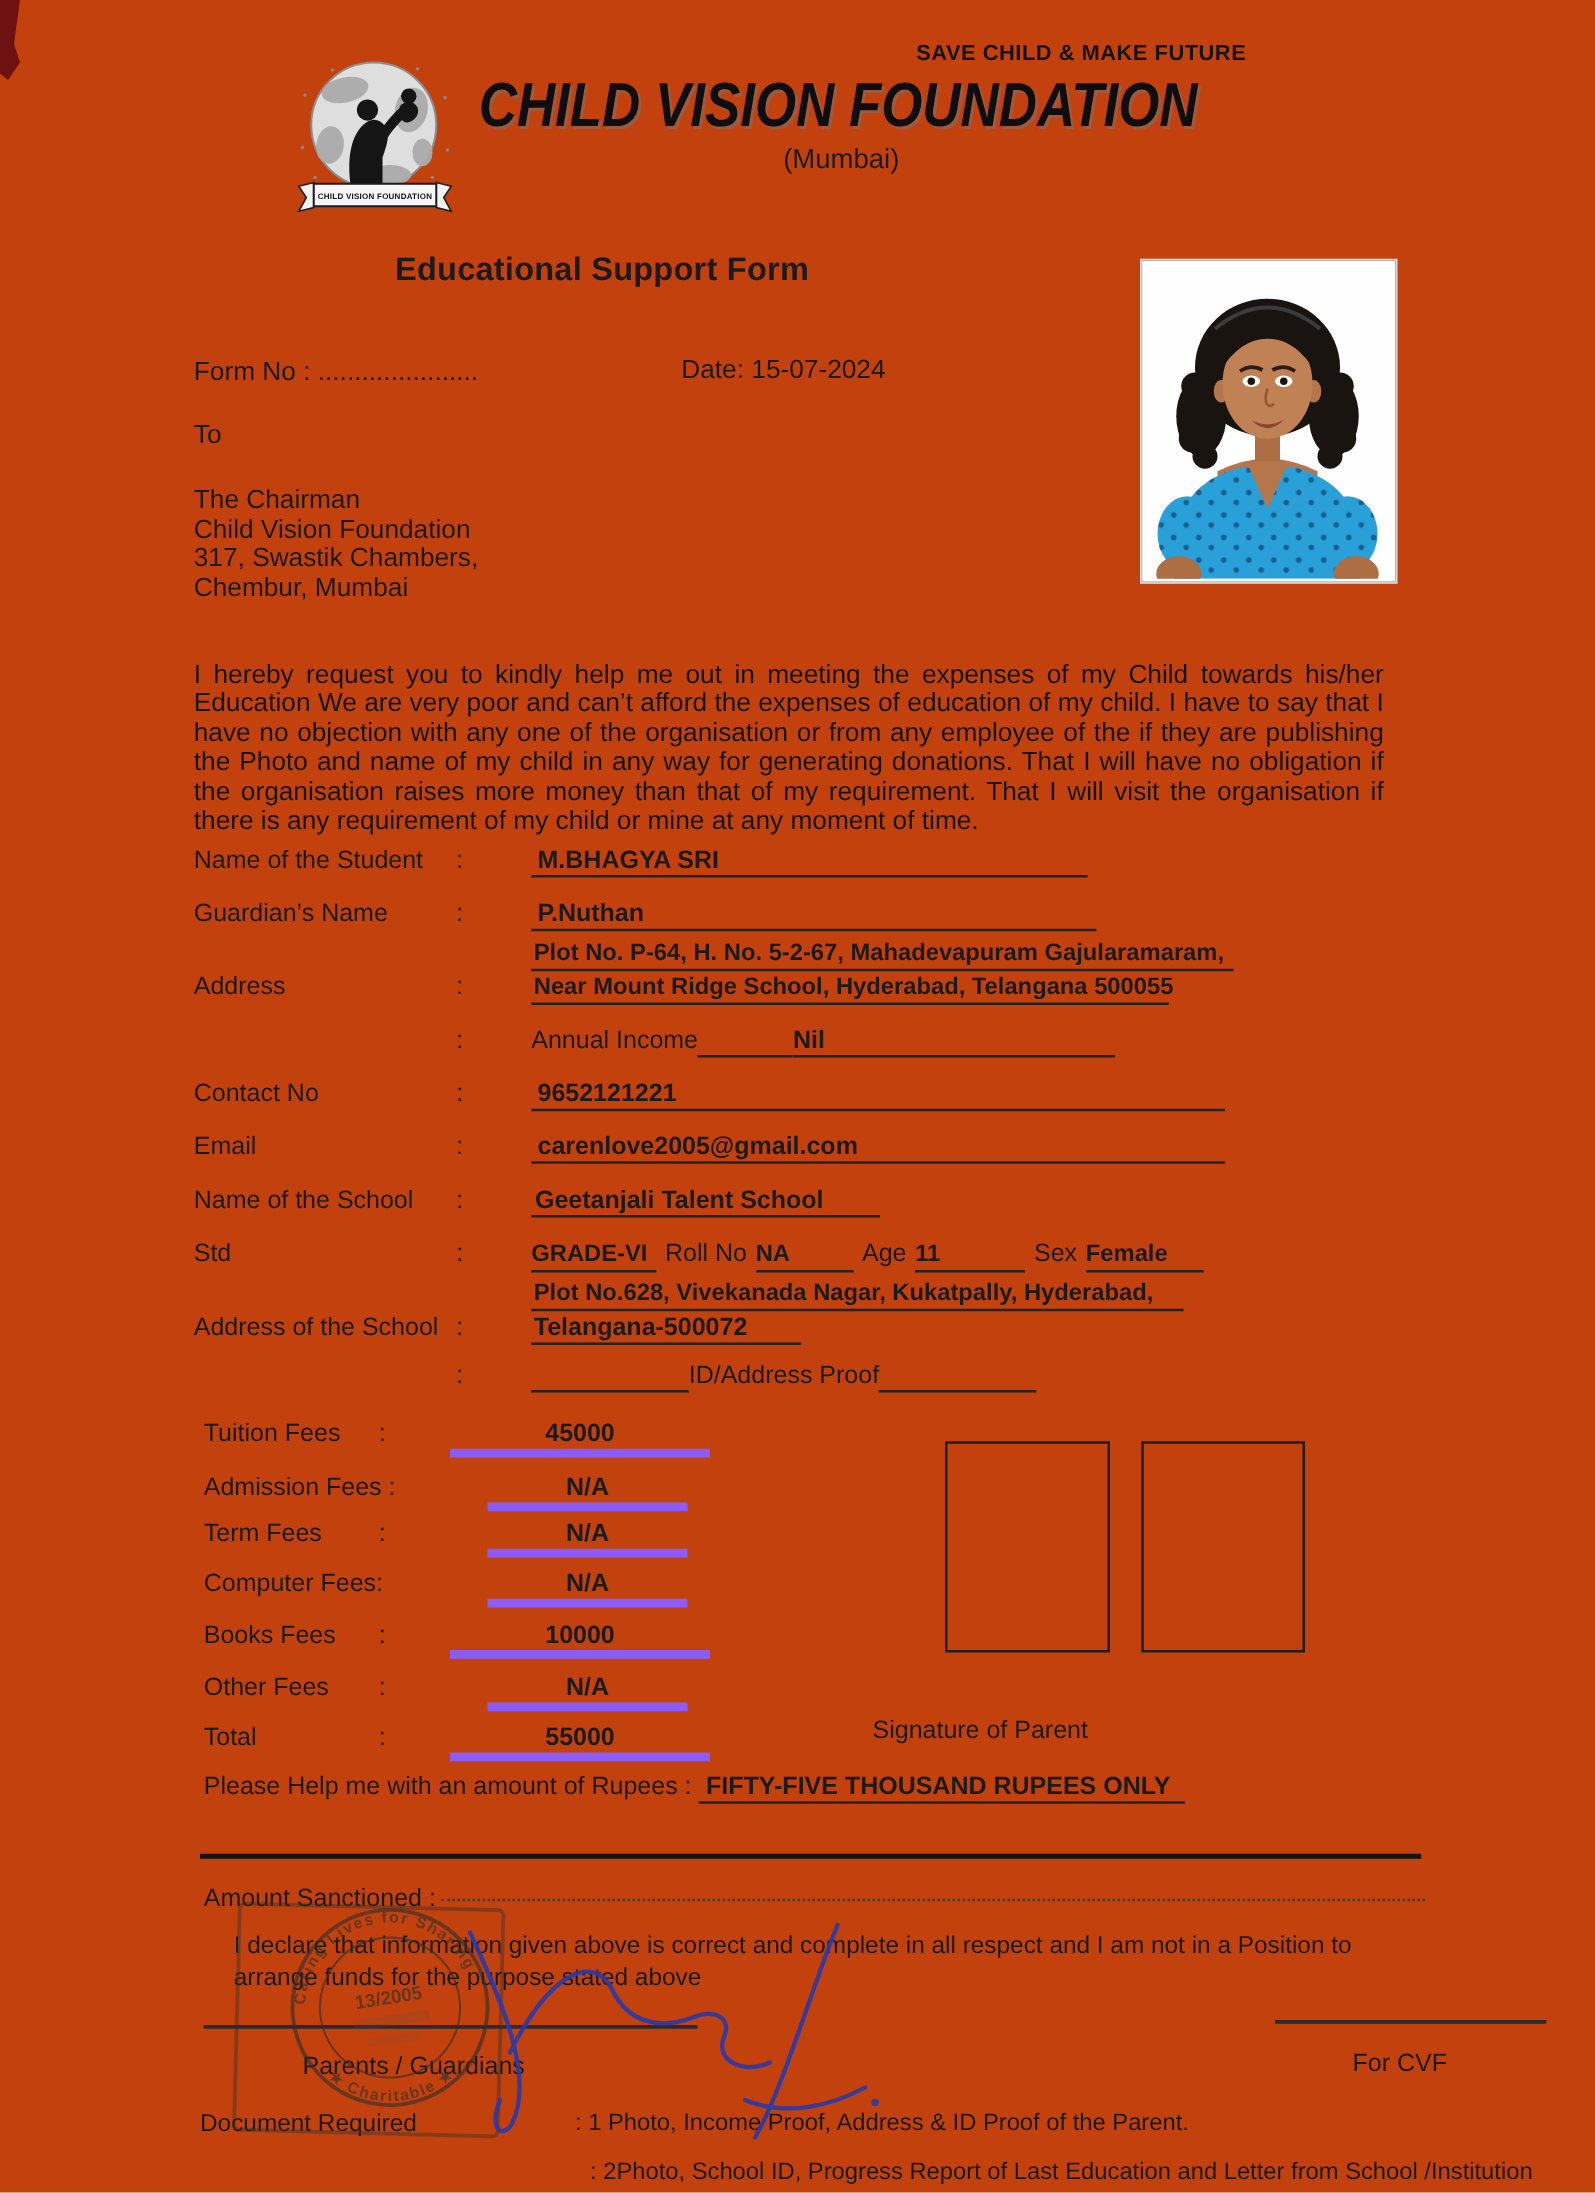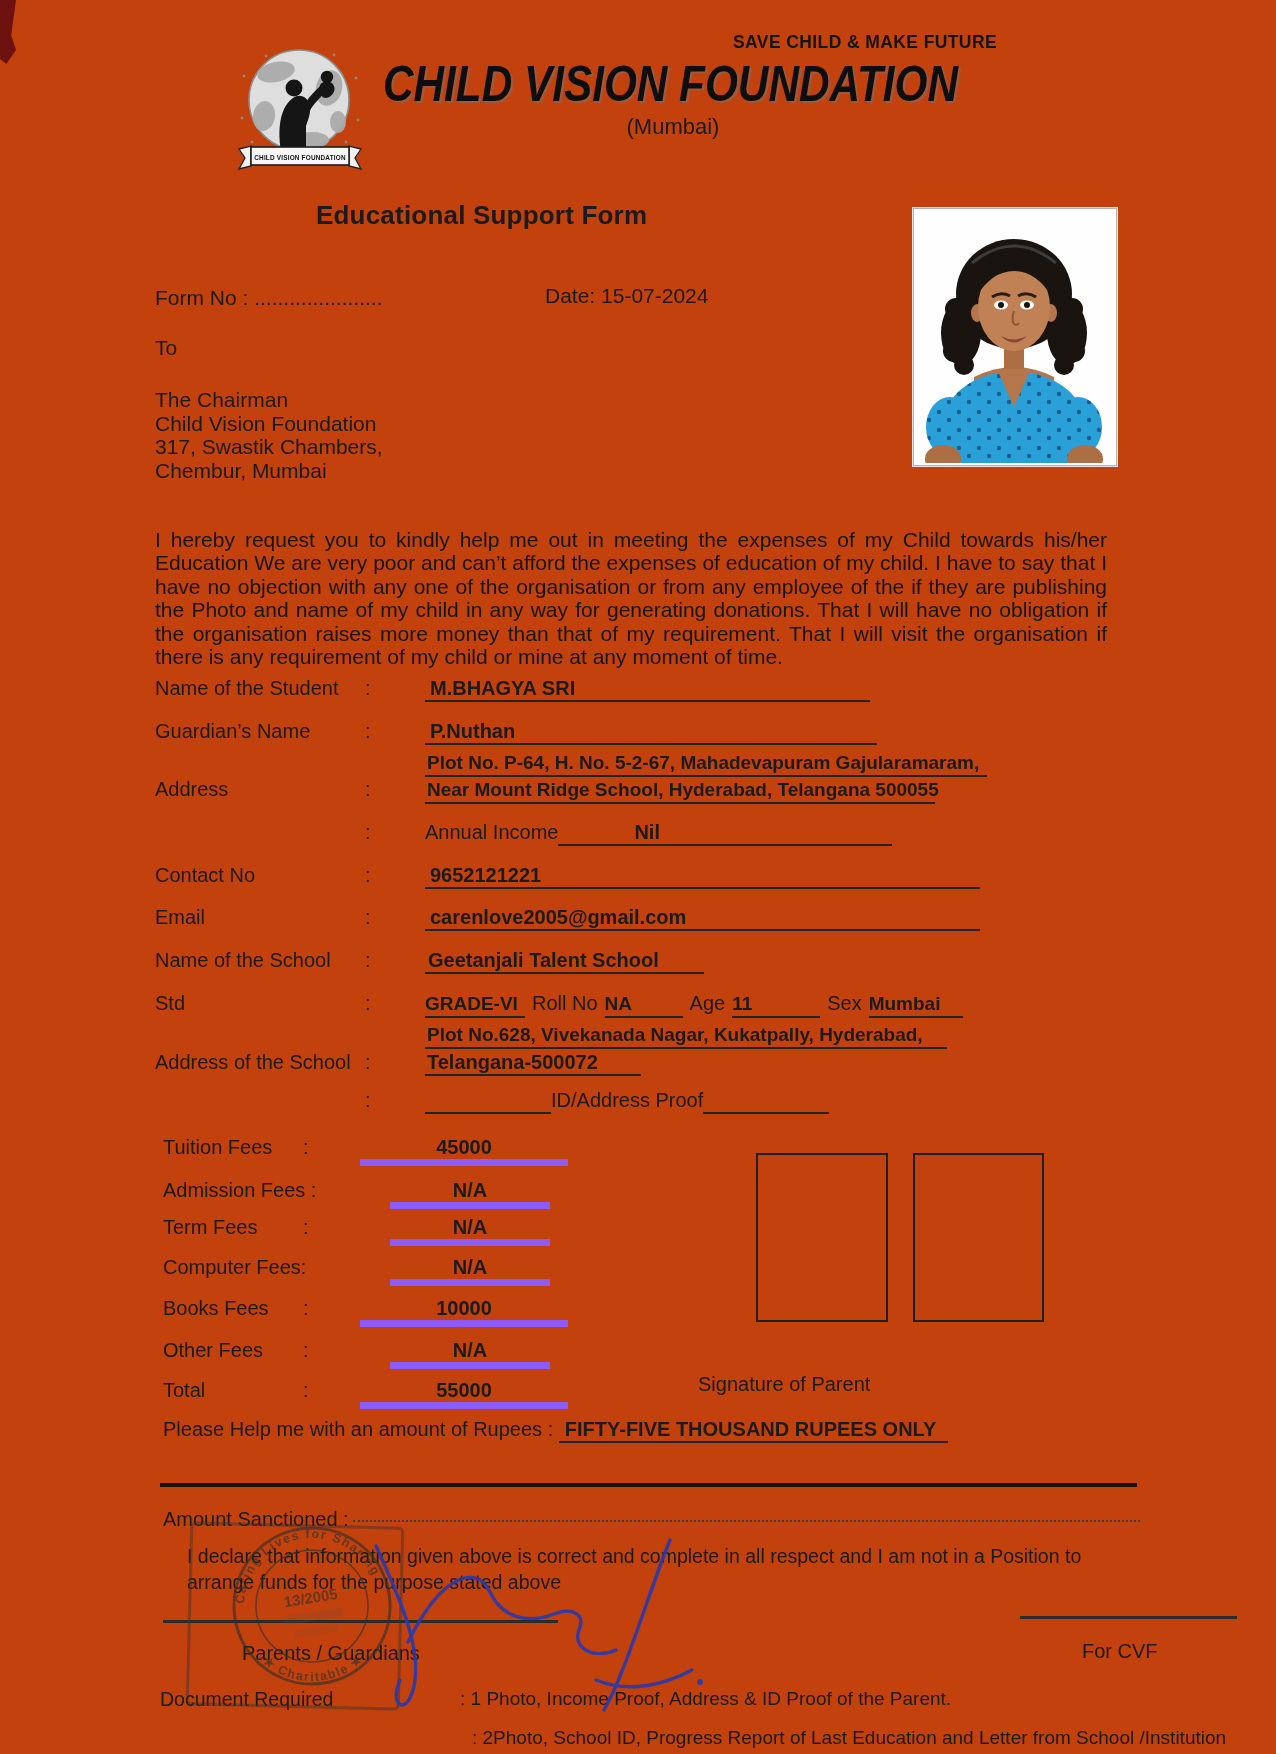--- a/index.html
+++ b/index.html
@@ -214,21 +214,21 @@
   <div class="frm-row" style="top:948px">
     <span class="lbl">Name of the School</span>
     <span class="cln">:</span>
     <span class="valwrap"><span class="u bv" style="width:276px;padding-left:3px">Geetanjali Talent School</span></span>
   </div>
 
   <div class="frm-row" style="top:991px">
     <span class="lbl">Std</span>
     <span class="cln">:</span>
     <span class="valwrap stdrow">
-      <span class="u bv fs19" style="width:100px">GRADE-VI</span><span>Roll No</span><span class="u bv c fs19" style="width:78px">NA</span><span>Age</span><span class="u bv c fs19" style="width:88px">11</span><span>Sex</span><span class="u bv c fs19" style="width:94px">Mumbai</span>
+      <span class="u bv fs19" style="width:100px">GRADE-VI</span><span>Roll No</span><span class="u bv c fs19" style="width:78px">NA</span><span>Age</span><span class="u bv c fs19" style="width:88px">11</span><span>Sex</span><span class="u bv c fs19" style="width:94px">Female</span>
     </span>
   </div>
 
   <div class="frm-row" style="top:1022px">
     <span class="valwrap"><span class="u bv fs19" style="width:520px;padding-left:2px">Plot No.628, Vivekanada Nagar, Kukatpally, Hyderabad,</span></span>
   </div>
 
   <div class="frm-row" style="top:1050px">
     <span class="lbl">Address of the School</span>
     <span class="cln">:</span>

